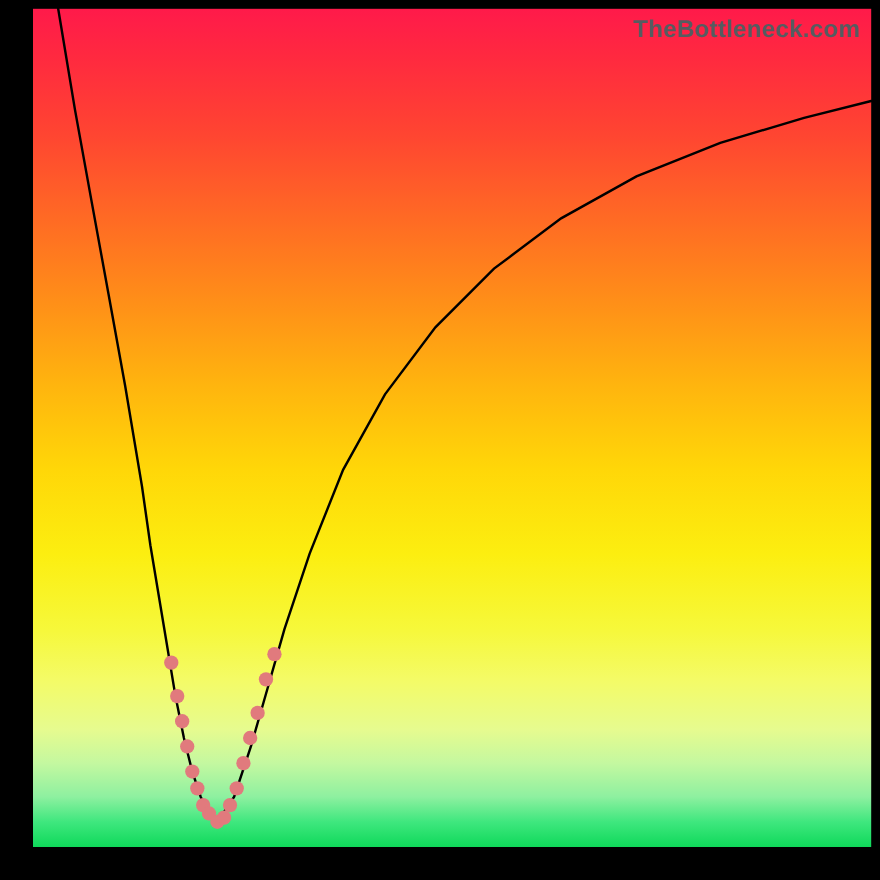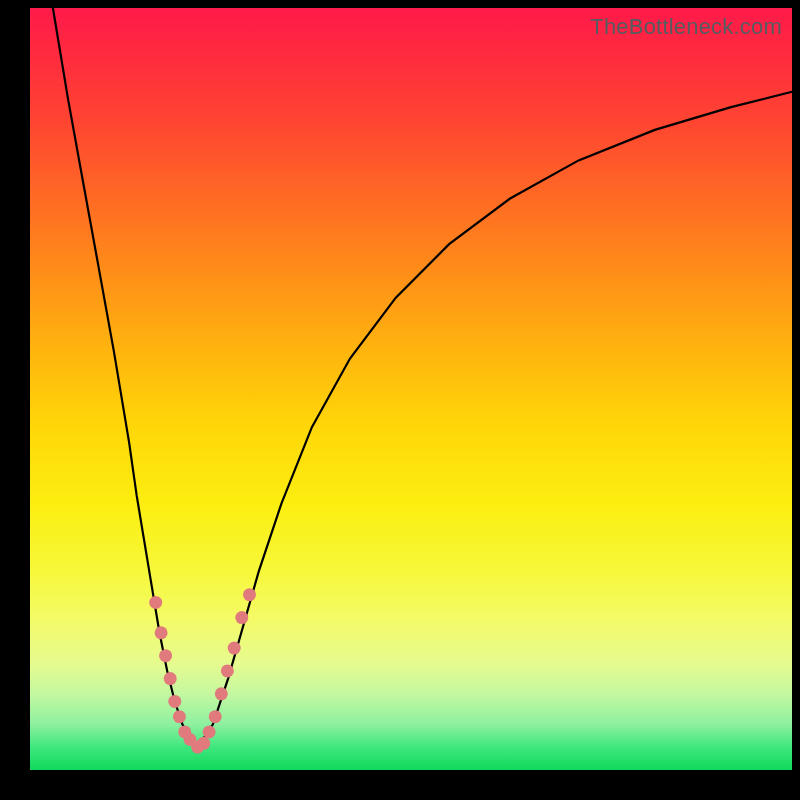--- a/index.html
+++ b/index.html
@@ -42,21 +42,21 @@
       #3fe77e 97%,
       #0fd95a 100%
     );
   }
   .watermark {
     position: absolute;
     top: 6px;
     right: 10px;
     color: #555c60;
     font-size: 22px;
-    font-weight: 400;
+    font-weight: 700;
     letter-spacing: 0.2px;
     user-select: none;
   }
   svg.curves {
     position: absolute;
     left: 0;
     top: 0;
     width: 762px;
     height: 762px;
     overflow: visible;

